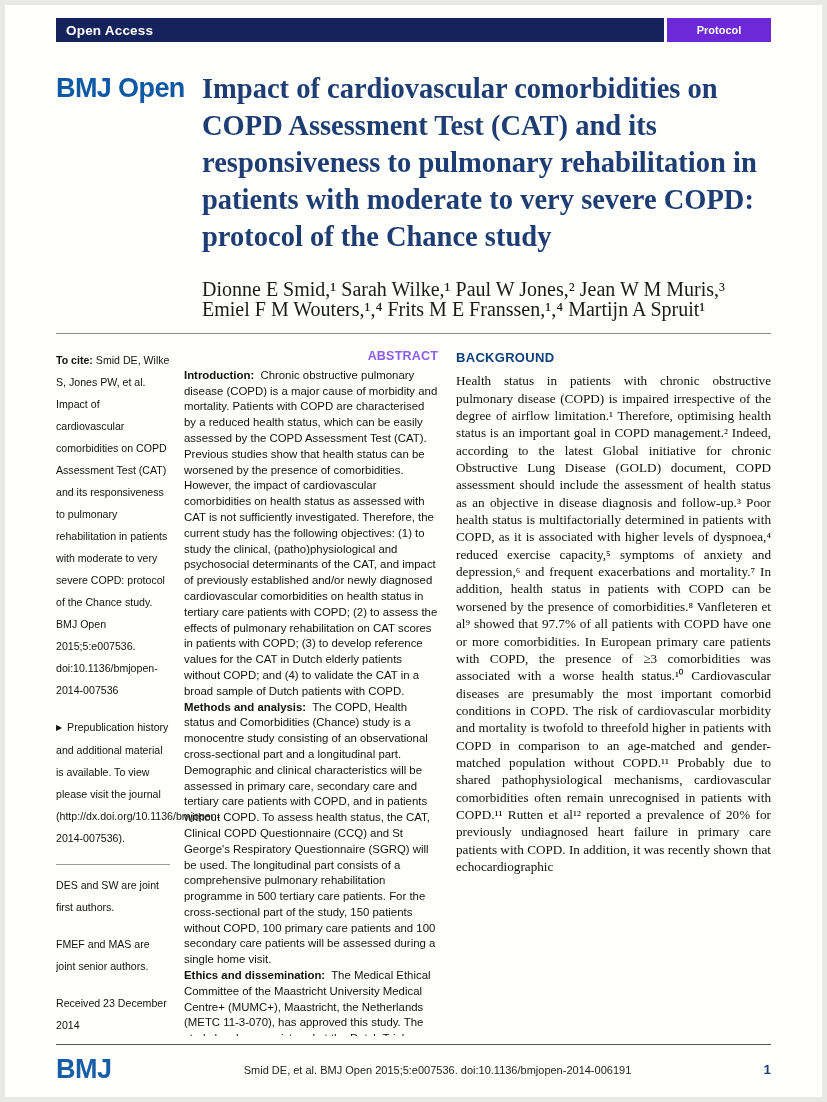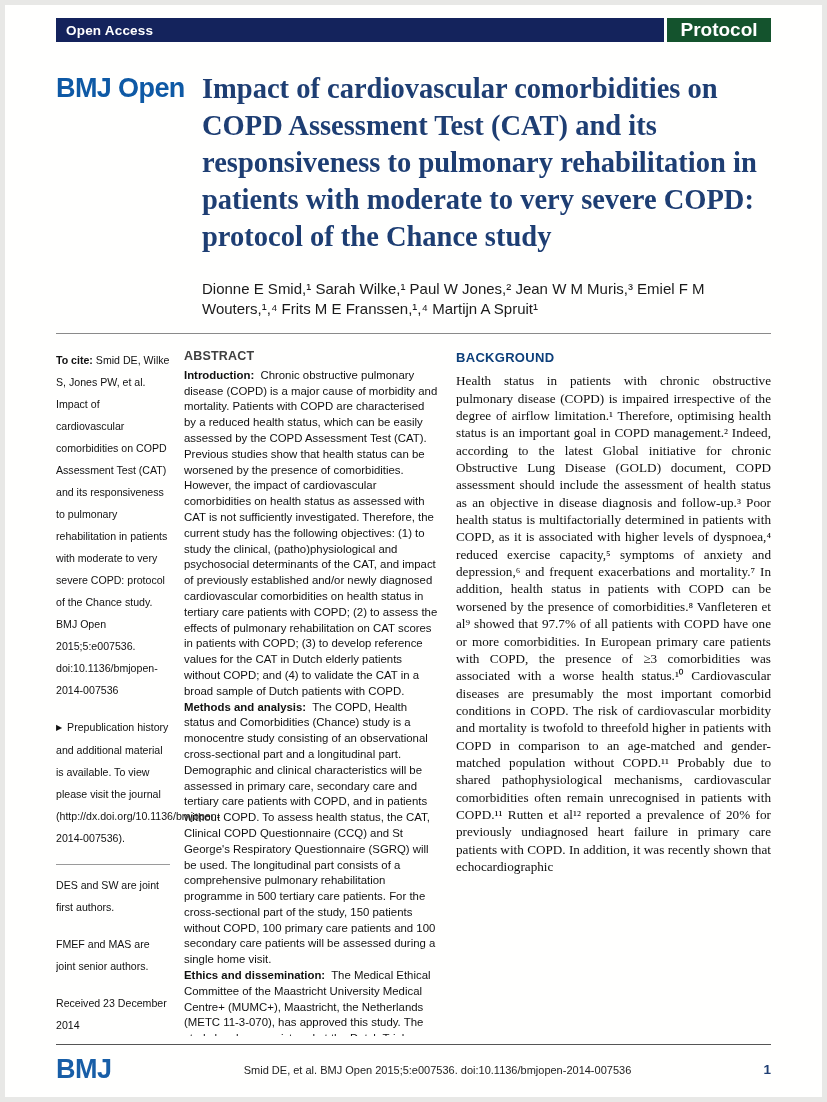--- a/index.html
+++ b/index.html
@@ -6,46 +6,46 @@
   html,body { background:#d9d9d7; }
   body { font-family:"Liberation Sans",sans-serif; }
   .page { width:827px; height:1102px; background:#e8e8e6; position:relative; margin:0 auto; }
   .sheet { position:absolute; top:5px; left:5px; right:5px; bottom:5px; background:#fffffe;
            padding:13px 51px 12px 51px; display:flex; flex-direction:column; overflow:hidden; }
 
   
   .topbar { display:flex; height:24px; flex:0 0 auto; }
   .topbar-left { flex:1; background:#14235c; color:#fff; font-weight:bold; font-size:13.5px;
                  display:flex; align-items:center; padding-left:10px; letter-spacing:.2px; }
-  .topbar-right { width:104px; background:#14532d; color:#fff; font-weight:bold; font-size:19px;
+  .topbar-right { width:104px; background:#6d28d9; color:#fff; font-weight:bold; font-size:11px;
                   display:flex; align-items:center; justify-content:center; margin-left:3px; }
 
   
   .masthead { display:grid; grid-template-columns:146px 1fr; margin-top:28px; flex:0 0 auto; }
   .journal-logo { color:#0e59a5; font-weight:bold; font-size:27px; letter-spacing:-0.6px; padding-top:3px; }
   .article-title { font-family:"Liberation Serif",serif; font-weight:bold; color:#1e3e73;
                    font-size:28.5px; line-height:37px; }
-  .authors { grid-column:2; margin-top:24px; font-size:15px; line-height:20px; color:#1a1a1a; max-width:560px; }
+  .authors { grid-column:2; margin-top:24px; font-size:20px; line-height:20px; color:#1a1a1a; max-width:560px;font-family:Liberation Serif, serif; }
 
   .rule { border:none; border-top:1px solid #8a8a8a; margin-top:14px; flex:0 0 auto; }
 
   
   .columns { display:grid; grid-template-columns:128px 272px 1fr; margin-top:15px; flex:1 1 auto; overflow:hidden; }
   .col-left  { padding-right:14px; font-size:10.6px; line-height:22px; color:#111; }
   .col-mid   { padding-right:18px; font-size:11.4px; line-height:15.8px; color:#101010; }
   .col-right { font-family:"Liberation Serif",serif; font-size:13.2px; line-height:17.35px;
                text-align:justify; color:#0e0e0e; hyphens:auto; }
 
   .side-block { margin-bottom:15px; }
   .divided { border-top:1px solid #9a9a9a; padding-top:9px; }
   .b { font-weight:bold; }
   .bullet { font-size:8px; vertical-align:1px; margin-right:2px; }
   .corr-label { font-weight:bold; color:#0d3f7a; }
 
-  .abs-heading { color:#404040; font-weight:bold; font-size:12.5px; letter-spacing:.2px; margin-bottom:3px; }
+  .abs-heading { color:#8b5cf6; font-weight:bold; font-size:12.5px; letter-spacing:.2px; margin-bottom:3px;text-align:right; }
   .abs-label { font-weight:bold; margin-right:3px; }
   .abs-para { margin:0; }
 
   .bg-heading { color:#0d3f7a; font-weight:bold; font-size:13px; letter-spacing:.3px;
                 margin-bottom:6px; font-family:"Liberation Sans",sans-serif; text-align:left; }
 
   
   .crossmark { display:flex; align-items:center; gap:7px; margin:16px 0 15px 0; cursor:pointer; }
   .cm-badge { width:46px; height:46px; border-radius:50%; border:3px solid #4a4a52; background:#fff;
               display:flex; align-items:center; justify-content:center; flex:0 0 auto; }
@@ -142,18 +142,18 @@
 
       <div class="col-right">
         <div class="bg-heading">BACKGROUND</div>
         <p>Health status in patients with chronic obstructive pulmonary disease (COPD) is impaired irrespective of the degree of airflow limitation.¹ Therefore, optimising health status is an important goal in COPD management.² Indeed, according to the latest Global initiative for chronic Obstructive Lung Disease (GOLD) document, COPD assessment should include the assessment of health status as an objective in disease diagnosis and follow-up.³ Poor health status is multifactorially determined in patients with COPD, as it is associated with higher levels of dyspnoea,⁴ reduced exercise capacity,⁵ symptoms of anxiety and depression,⁶ and frequent exacerbations and mortality.⁷ In addition, health status in patients with COPD can be worsened by the presence of comorbidities.⁸ Vanfleteren et al⁹ showed that 97.7% of all patients with COPD have one or more comorbidities. In European primary care patients with COPD, the presence of ≥3 comorbidities was associated with a worse health status.¹⁰ Cardiovascular diseases are presumably the most important comorbid conditions in COPD. The risk of cardiovascular morbidity and mortality is twofold to threefold higher in patients with COPD in comparison to an age-matched and gender-matched population without COPD.¹¹ Probably due to shared pathophysiological mechanisms, cardiovascular comorbidities often remain unrecognised in patients with COPD.¹¹ Rutten et al¹² reported a prevalence of 20% for previously undiagnosed heart failure in primary care patients with COPD. In addition, it was recently shown that echocardiographic</p>
       </div>
 
     </div>
 
     <div class="footer">
       <span class="footer-logo">BMJ</span>
-      <span class="footer-citation">Smid DE, et al. BMJ Open 2015;5:e007536. doi:10.1136/bmjopen-2014-007536</span>
+      <span class="footer-citation">Smid DE, et al. BMJ Open 2015;5:e007536. doi:10.1136/bmjopen-2014-006191</span>
       <span class="footer-page">1</span>
     </div>
 
   </div>
 </div>
 
 </body></html>

